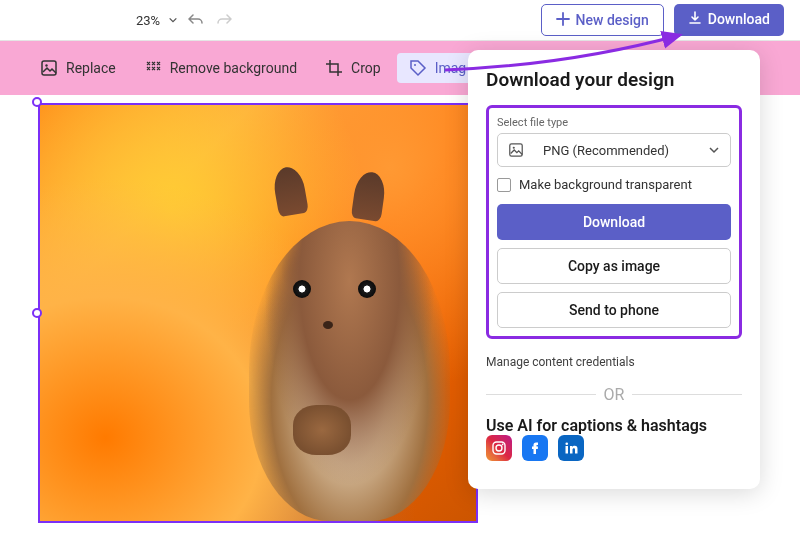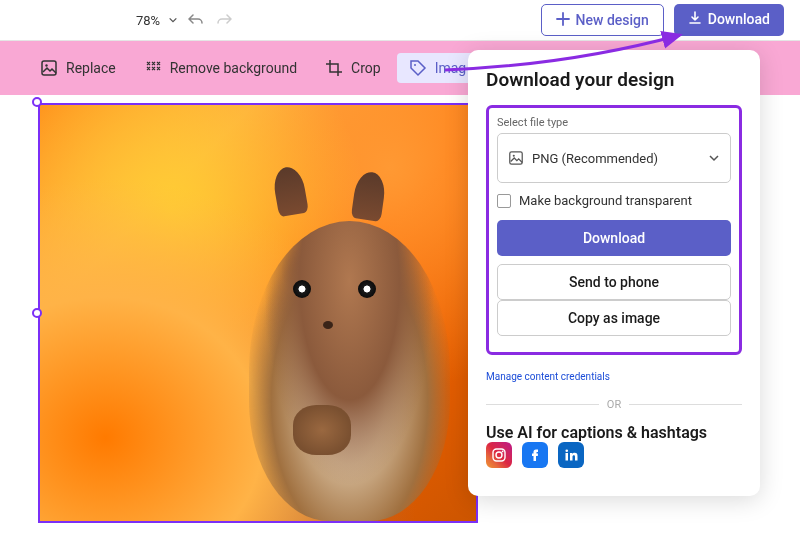--- a/index.html
+++ b/index.html
@@ -56,45 +56,45 @@
   .squirrel-nose { position:absolute; left:65%; top:52%; width:10px; height:8px; background:#3a2418; border-radius:50%;}
   .squirrel-paws { position:absolute; left:58%; top:72%; width:58px; height:50px; background:radial-gradient(ellipse,#9a6840 0%,#7a5030 70%); border-radius:40%;}
   .handle { position: absolute; width: 10px; height: 10px; background: #fff; border: 2px solid #7b2ff7; border-radius: 50%; }
   .handle.tl { left: -6px; top: -6px; }
   .handle.ml { left: -6px; top: 50%; transform: translateY(-50%); }
 
   .popup { position: absolute; right: 40px; top: 50px; width: 292px; background: #fff; border-radius: 10px; box-shadow: 0 4px 24px rgba(0,0,0,0.15); padding: 18px 18px 16px; z-index: 10; }
   .popup-title { font-size: 19px; font-weight: 600; color: #1a1a1a; margin-bottom: 14px; }
   .highlight-box { border: 3px solid #8a2be2; border-radius: 6px; padding: 8px; margin-bottom: 10px; }
   .field-label { font-size: 11px; color: #666; margin-bottom: 4px; }
-  .select-box { display: flex; align-items: center; gap: 8px; border: 1px solid #ccc; border-radius: 5px; padding: 16px 10px; font-size: 13px; color: #333; cursor: pointer; margin-bottom: 10px; }
+  .select-box { display: flex; align-items: center; gap: 19px; border: 1px solid #ccc; border-radius: 5px; padding: 8px 10px; font-size: 13px; color: #333; cursor: pointer; margin-bottom: 10px; }
   .select-box .chev { margin-left: auto; }
   .checkbox-row { display: flex; align-items: center; gap: 8px; font-size: 13px; color: #333; margin-bottom: 12px; }
   .checkbox { width: 14px; height: 14px; border: 1.5px solid #999; border-radius: 2px; cursor: pointer; }
   .wide-btn { width: 100%; padding: 9px; border-radius: 5px; font-size: 14px; font-weight: 500; cursor: pointer; text-align: center; margin-bottom: 8px; border: 1px solid transparent; }
   .wide-primary { background: #5B5FC7; color: #fff; }
   .wide-outline { background: #fff; color: #1a1a1a; border: 1px solid #ccc; }
-  .link { font-size: 10px; color: #1d4ed8; cursor: pointer; margin: 6px 0 10px; display: inline-block; }
-  .or-divider { display: flex; align-items: center; gap: 8px; color: #aaa; font-size: 11px; margin: 6px 0 12px; }
+  .link { font-size: 12px; color: #404040; cursor: pointer; margin: 6px 0 10px; display: inline-block; }
+  .or-divider { display: flex; align-items: center; gap: 8px; color: #aaa; font-size: 16px; margin: 6px 0 12px; }
   .or-divider::before, .or-divider::after { content:""; flex:1; height:1px; background:#ddd; }
   .ai-title { font-size: 16px; font-weight: 600; color: #1a1a1a; }
   .social-row { display: flex; gap: 10px; margin-bottom: 12px; }
   .social-icon { width: 26px; height: 26px; border-radius: 6px; display:flex; align-items:center; justify-content:center; cursor:pointer; }
   .social-ig { background: linear-gradient(45deg,#f09433,#e6683c,#dc2743,#cc2366,#bc1888); }
   .social-fb { background: #1877f2; }
   .social-li { background: #0a66c2; }
 
   .arrow-annotation { position: absolute; left: 430px; top: 30px; width: 265px; height: 45px; pointer-events: none; z-index: 20; }
 </style>
 </head>
 <body>
 
 <div class="top-bar">
   <div class="zoom-group">
-    <span class="zoom-text">78%</span>
+    <span class="zoom-text">23%</span>
     <svg class="chevron-down-icon" viewBox="0 0 12 12">
         <path d="M2 4l4 4 4-4" stroke="#555" stroke-width="1.5" fill="none"></path>
       </svg>
   </div>
   <div class="undo-redo">
     <svg class="undo-icon" viewBox="0 0 16 16">
         <path d="M5 3L1 7l4 4M1 7h9a4 4 0 014 4" stroke="currentColor" stroke-width="1.5" fill="none" stroke-linecap="round"></path>
       </svg>
     <svg class="redo-icon" viewBox="0 0 16 16">
         <path d="M11 3l4 4-4 4M15 7H6a4 4 0 00-4 4" stroke="currentColor" stroke-width="1.5" fill="none" stroke-linecap="round"></path>
@@ -185,22 +185,22 @@
       <span>PNG (Recommended)</span>
       <svg class="chev" width="12" height="12" viewBox="0 0 12 12">
           <path d="M2 4l4 4 4-4" stroke="#555" stroke-width="1.5" fill="none"></path>
         </svg>
     </div>
     <div class="checkbox-row">
       <div class="checkbox"></div>
       <span>Make background transparent</span>
     </div>
     <div class="wide-btn wide-primary">Download</div>
+    <div class="wide-btn wide-outline">Copy as image</div>
     <div class="wide-btn wide-outline" style="margin-bottom:0">Send to phone</div>
-    <div class="wide-btn wide-outline">Copy as image</div>
   </div>
 
   <a class="link">Manage content credentials</a>
   <div class="or-divider">
       <span>OR</span>
     </div>
   <div class="ai-title">Use AI for captions &amp; hashtags</div>
   <div class="social-row">
     <div class="social-icon social-ig">
       <svg width="16" height="16" viewBox="0 0 16 16">

